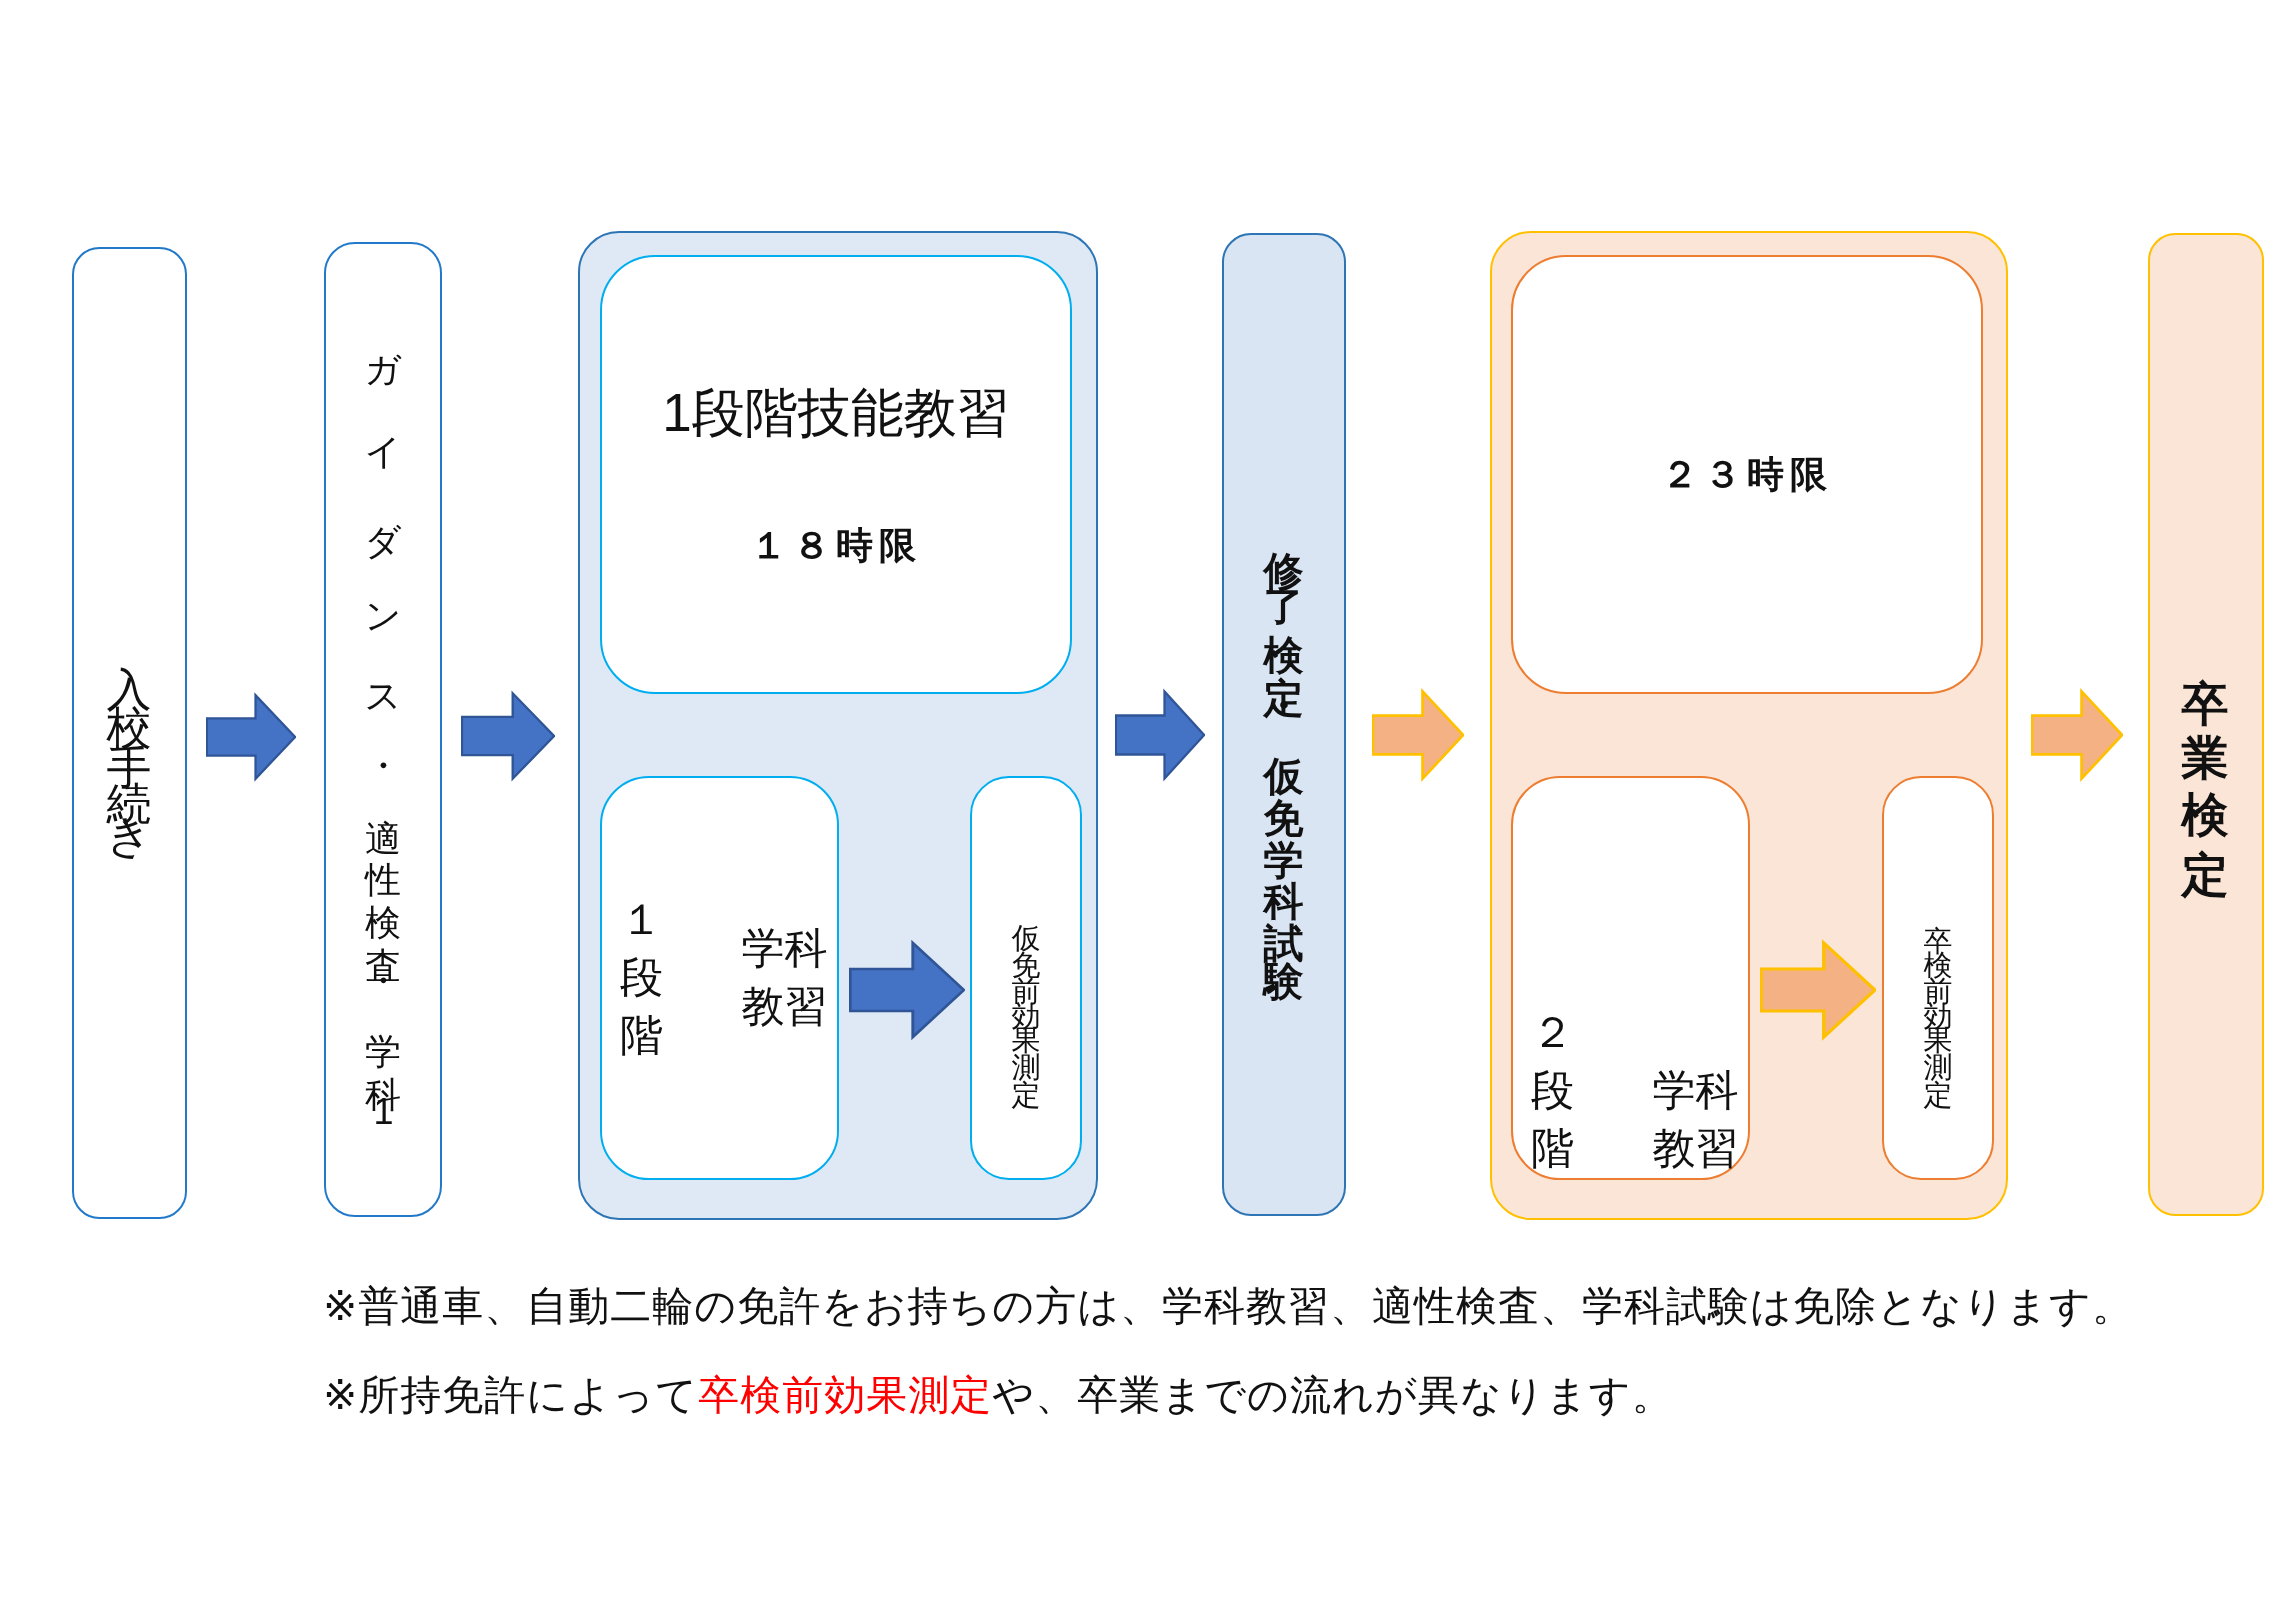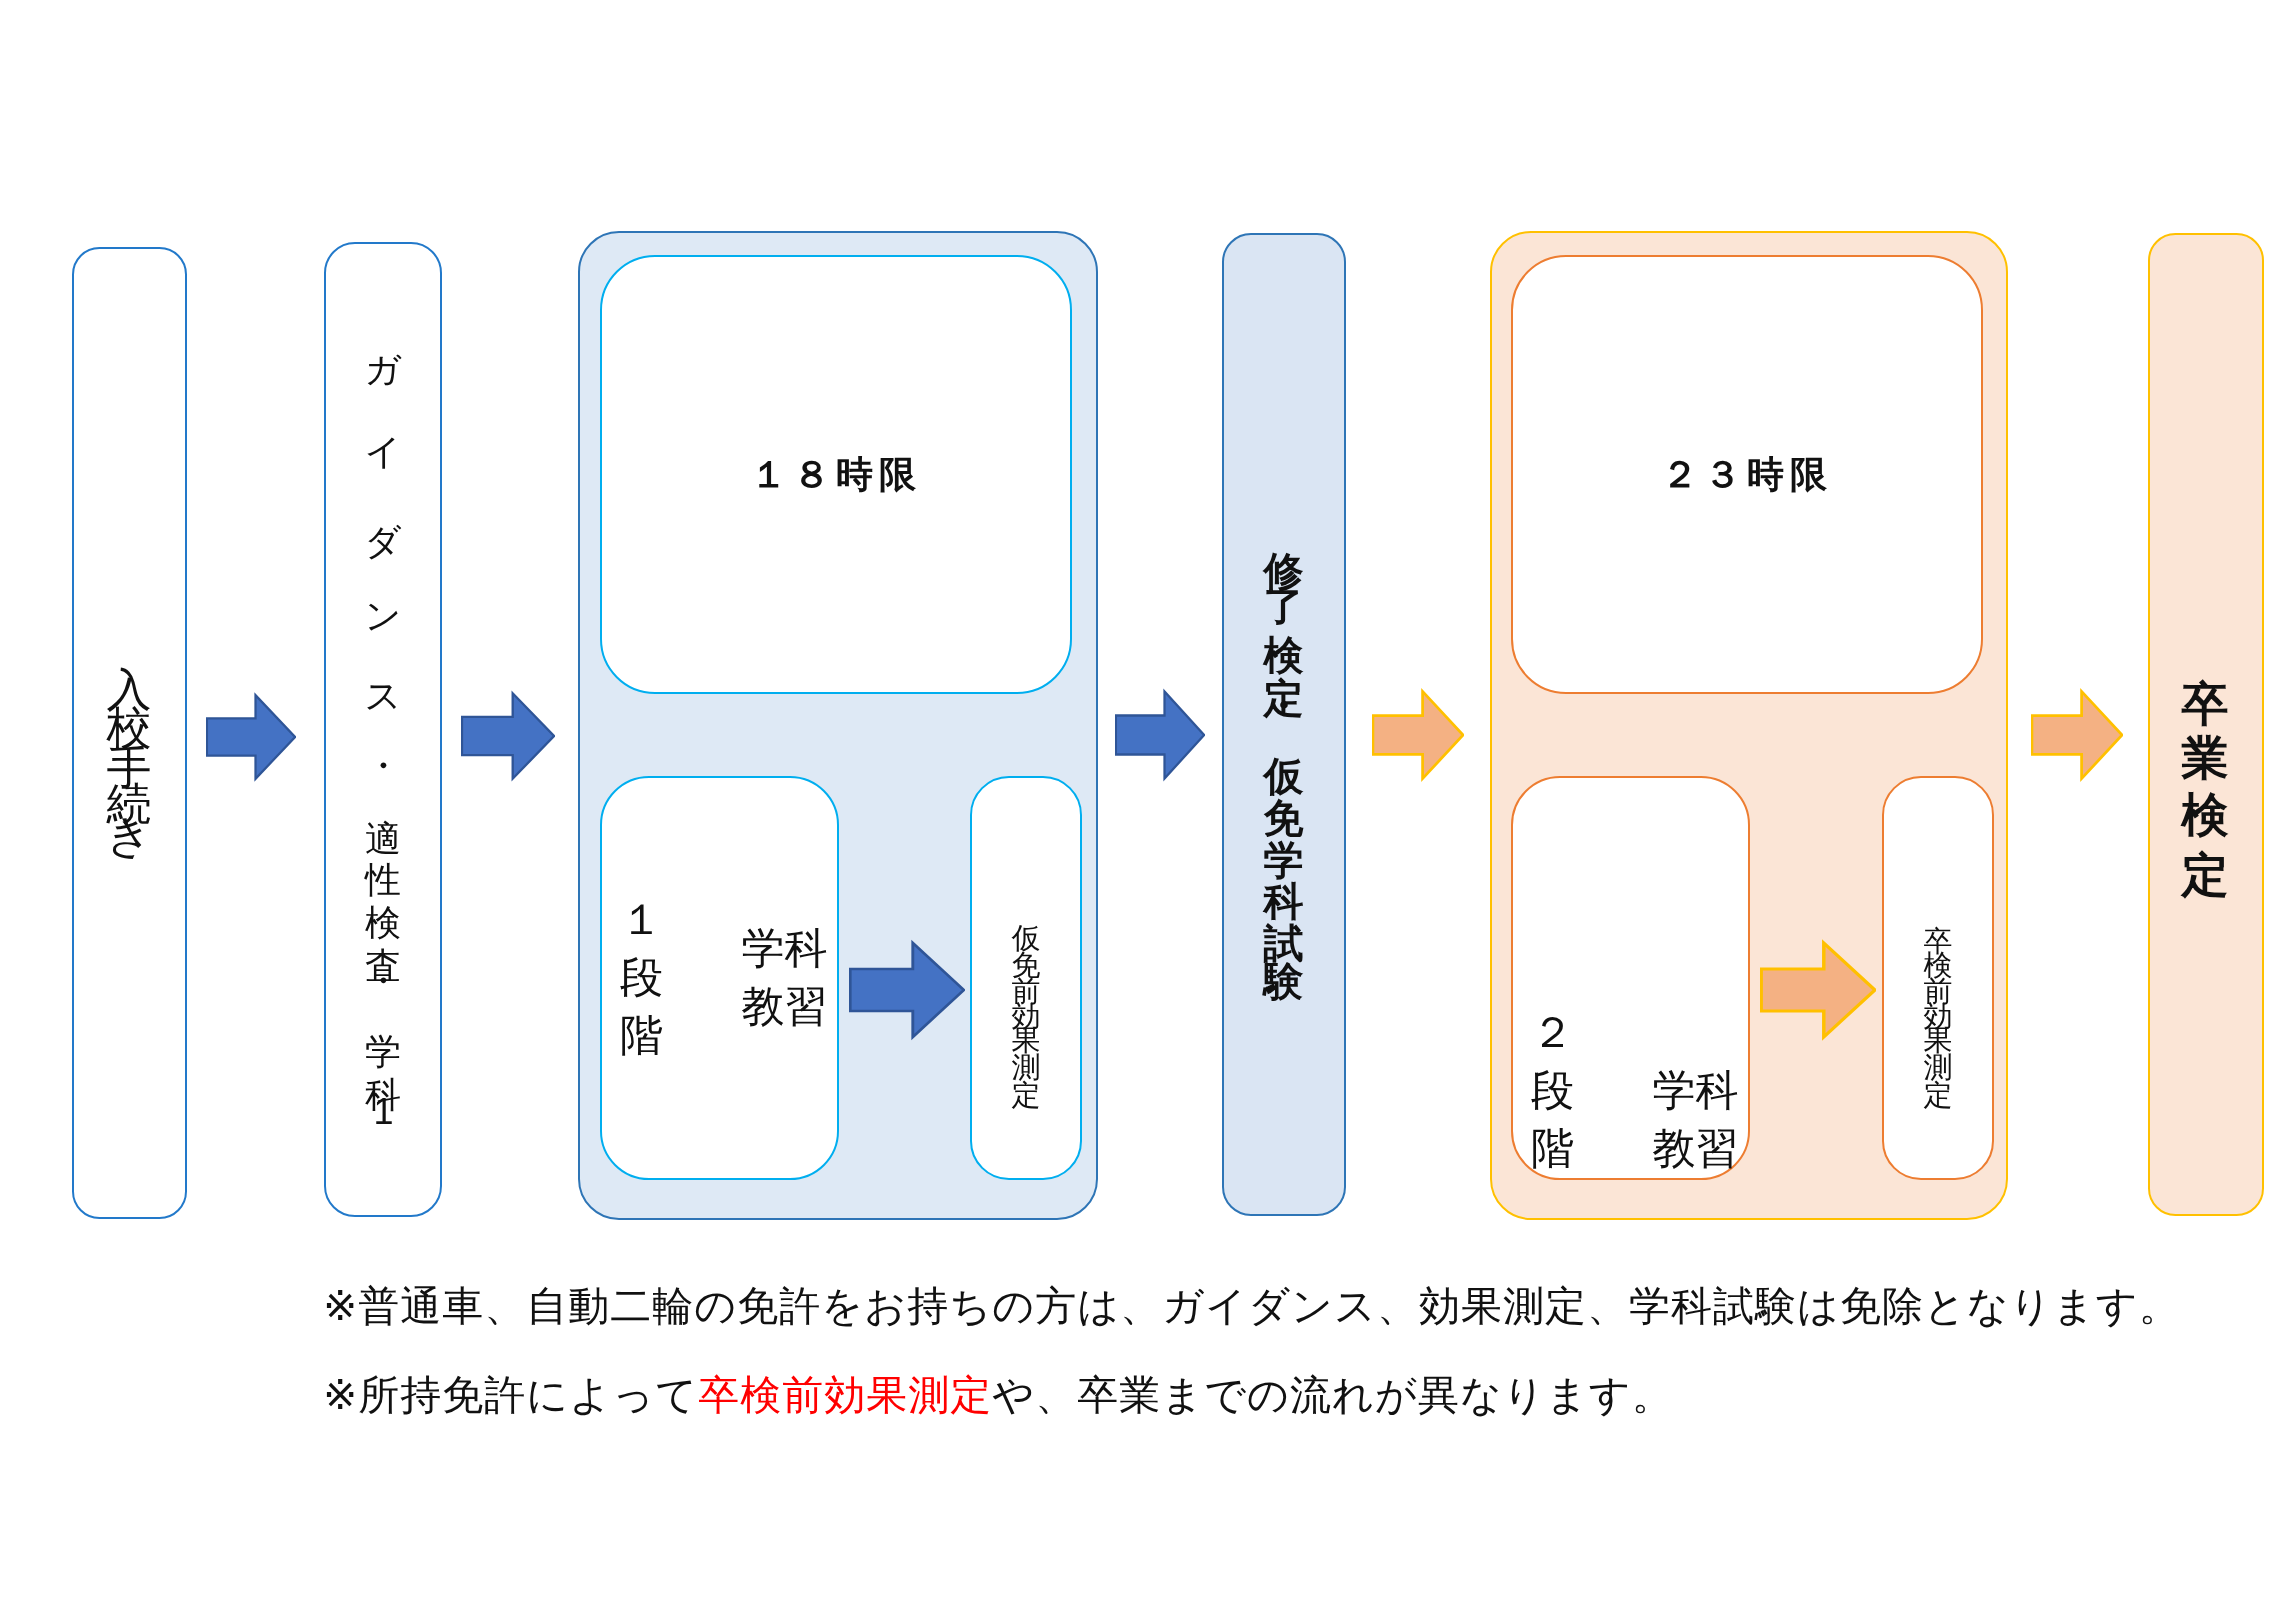--- a/index.html
+++ b/index.html
@@ -123,20 +123,21 @@
 
 <div class="arrow arrow-blue a2">
   <svg viewBox="0 0 100 110" preserveAspectRatio="none">
       <polygon points="1,34 55,34 55,8 99,55 55,102 55,76 1,76"></polygon>
     </svg>
 </div>
 
 <div class="abs c-stage1"></div>
 
 <div class="flow-box skill-box s1-skill">
+  <div class="skill-title">1段階技能教習</div>
   <div class="skill-hours">１８時限</div>
 </div>
 
 <div class="flow-box lecture-box s1-lecture">
   <div>１段階</div>
   <div>学科教習</div>
 </div>
 
 <div class="arrow arrow-blue a-inner1">
   <svg viewBox="0 0 100 110" preserveAspectRatio="none">
@@ -188,17 +189,17 @@
 <div class="arrow arrow-orange a5">
   <svg viewBox="0 0 100 110" preserveAspectRatio="none">
       <polygon points="1,34 55,34 55,8 99,55 55,102 55,76 1,76"></polygon>
     </svg>
 </div>
 
 <div class="flow-box b-graduation">
   <span class="vtext">卒業検定</span>
 </div>
 
-<div class="note note-1">※普通車、自動二輪の免許をお持ちの方は、ガイダンス、効果測定、学科試験は免除となります。</div>
+<div class="note note-1">※普通車、自動二輪の免許をお持ちの方は、学科教習、適性検査、学科試験は免除となります。</div>
 <div class="note note-2">
   <span>※所持免許によって</span><span class="hl">卒検前効果測定</span><span>や、卒業までの流れが異なります。</span>
 </div>
 
 
 </body></html>

